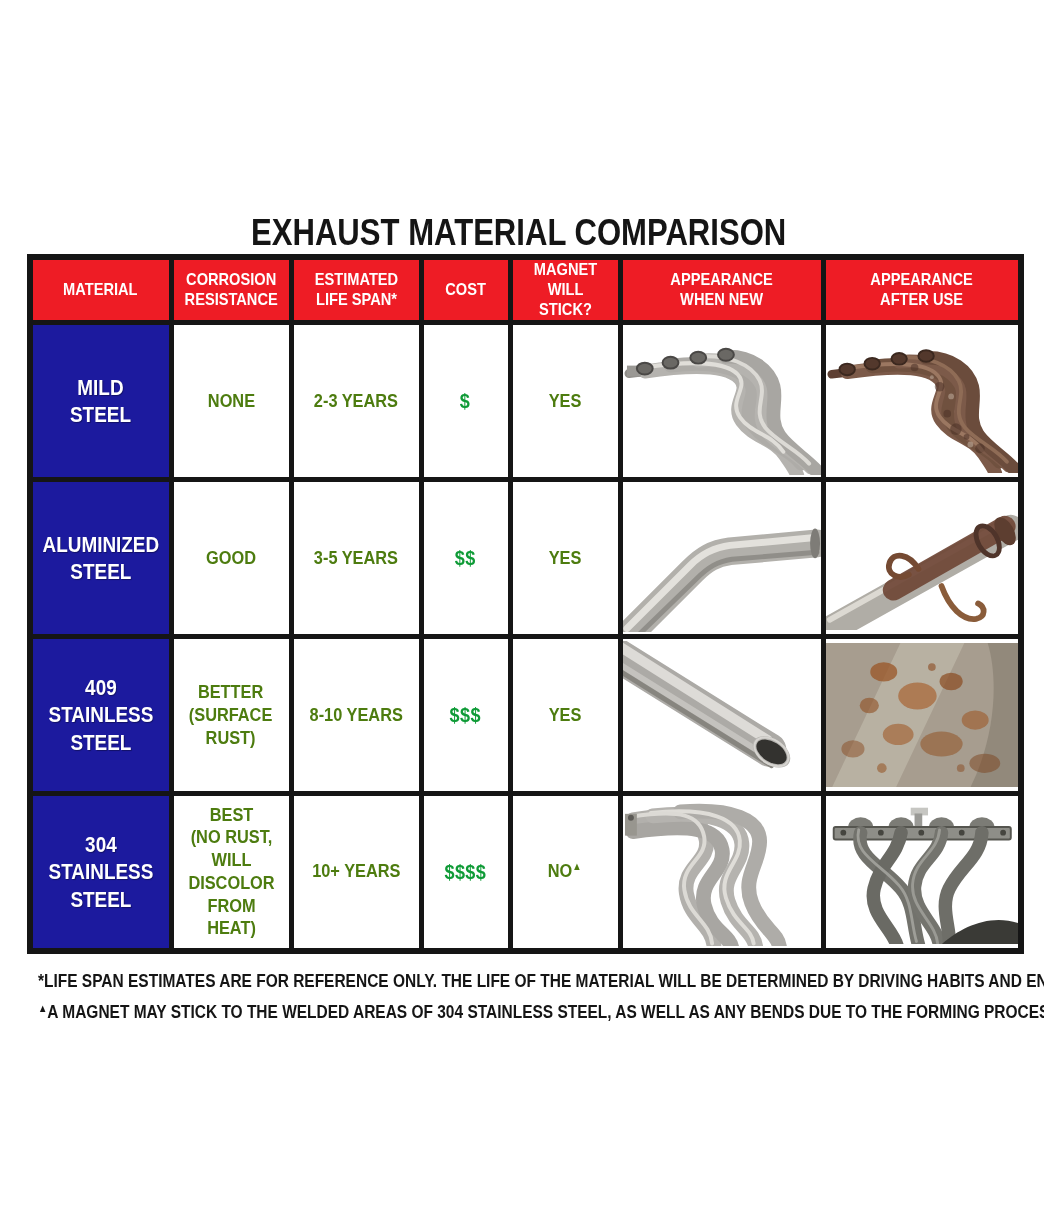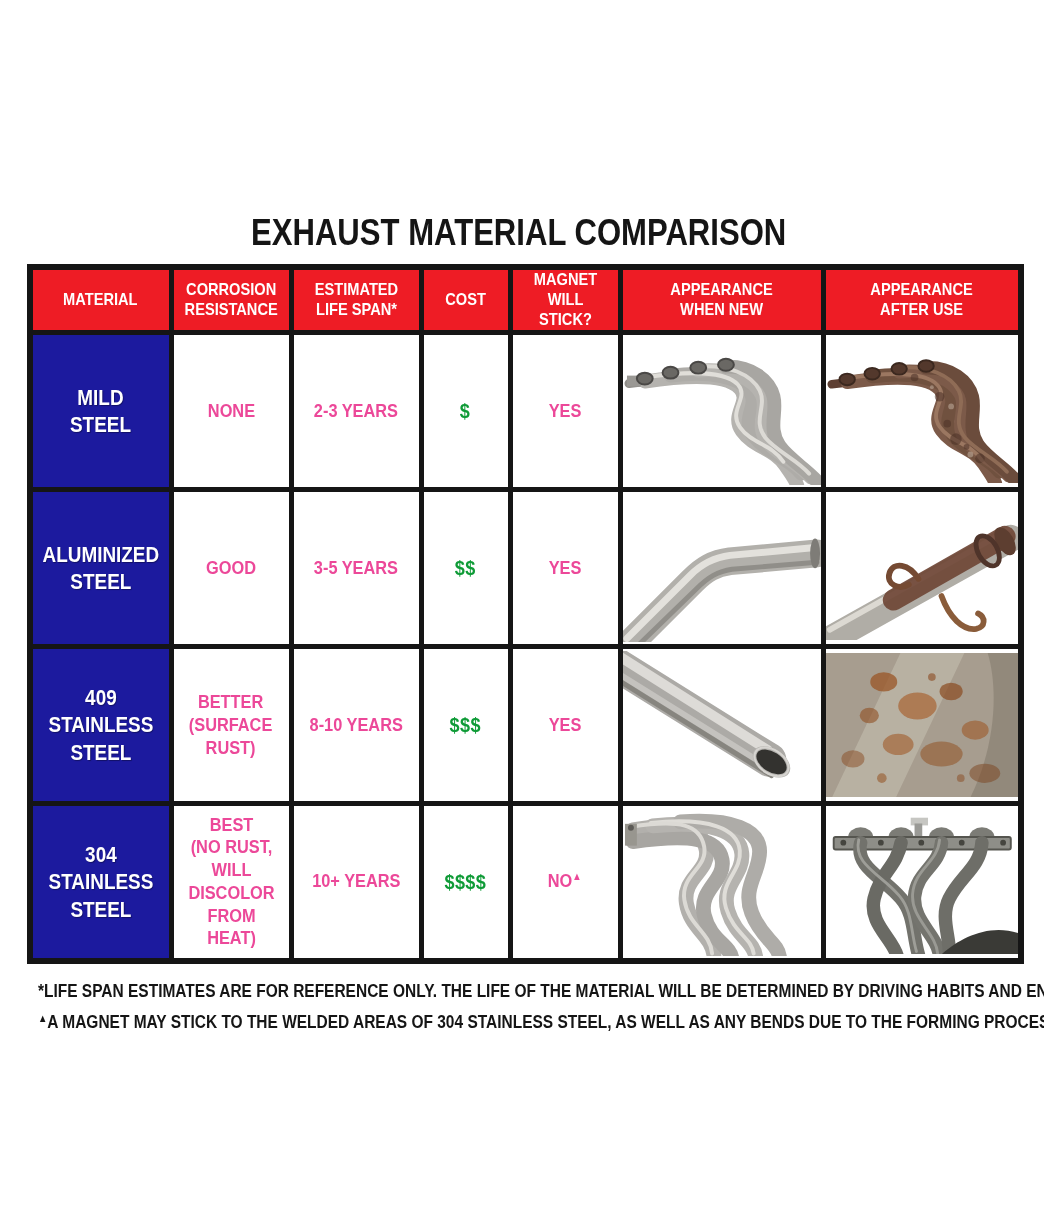--- a/index.html
+++ b/index.html
@@ -1,37 +1,37 @@
 <!DOCTYPE html>
 <html><head>
 <meta charset="utf-8">
 <style>
   * { margin:0; padding:0; box-sizing:border-box; }
   body {
     width:1044px; height:1213px; background:#ffffff; overflow:hidden;
     font-family:"Liberation Sans", sans-serif; color:#1b1b1b;
   }
   .page { width:1044px; padding-top:212px; }
-  .title-wrap { width:1037px; text-align:center; margin-bottom:10px; }
+  .title-wrap { width:1037px; text-align:center; }
   .title-inner {
     display:inline-block; transform:scaleX(0.84); transform-origin:50% 50%;
     font-size:37px; font-weight:700; letter-spacing:0px; color:#151515;
     white-space:nowrap;
   }
   table.cmp {
     border-collapse:collapse; table-layout:fixed; width:991px;
     margin-left:27px; border:6px solid #151515; background:#ffffff;
   }
   table.cmp td { border:5px solid #151515; text-align:center; vertical-align:middle; overflow:hidden; }
   tr.hdr { height:62px; }
   tr.datarow { height:157px; }
   td.hcell { background:#ee1c25; color:#ffffff; font-weight:700; font-size:17px; line-height:1.18; }
   td.mcell { background:#1c1a9e; color:#ffffff; font-weight:700; font-size:22px; line-height:1.25;
              text-shadow:1px 1px 1px rgba(0,0,0,0.35); }
-  td.vcell { background:#ffffff; color:#ec4899; font-weight:700; font-size:19px; line-height:1.2; }
+  td.vcell { background:#ffffff; color:#4d7c0f; font-weight:700; font-size:19px; line-height:1.2; }
   td.ccell { background:#ffffff; color:#0f9b37; font-weight:700; font-size:21px; letter-spacing:0.5px; }
   td.photo { background:#ffffff; padding:0; }
   td.photo svg { display:block; width:100%; height:100%; }
   .cnd { display:inline-block; transform:scaleX(0.86); transform-origin:50% 50%; white-space:pre-line; }
   .sup { font-size:11px; vertical-align:7px; }
   .footnotes { margin:14px 0 0 38px; }
   .footnote { font-weight:700; font-size:18px; line-height:27px; color:#151515; white-space:nowrap; }
   .footnote .cnd { transform-origin:0 50%; white-space:nowrap; }
   .footnote:last-child .fn-marker { font-size:11px; vertical-align:6px; }
 </style>

